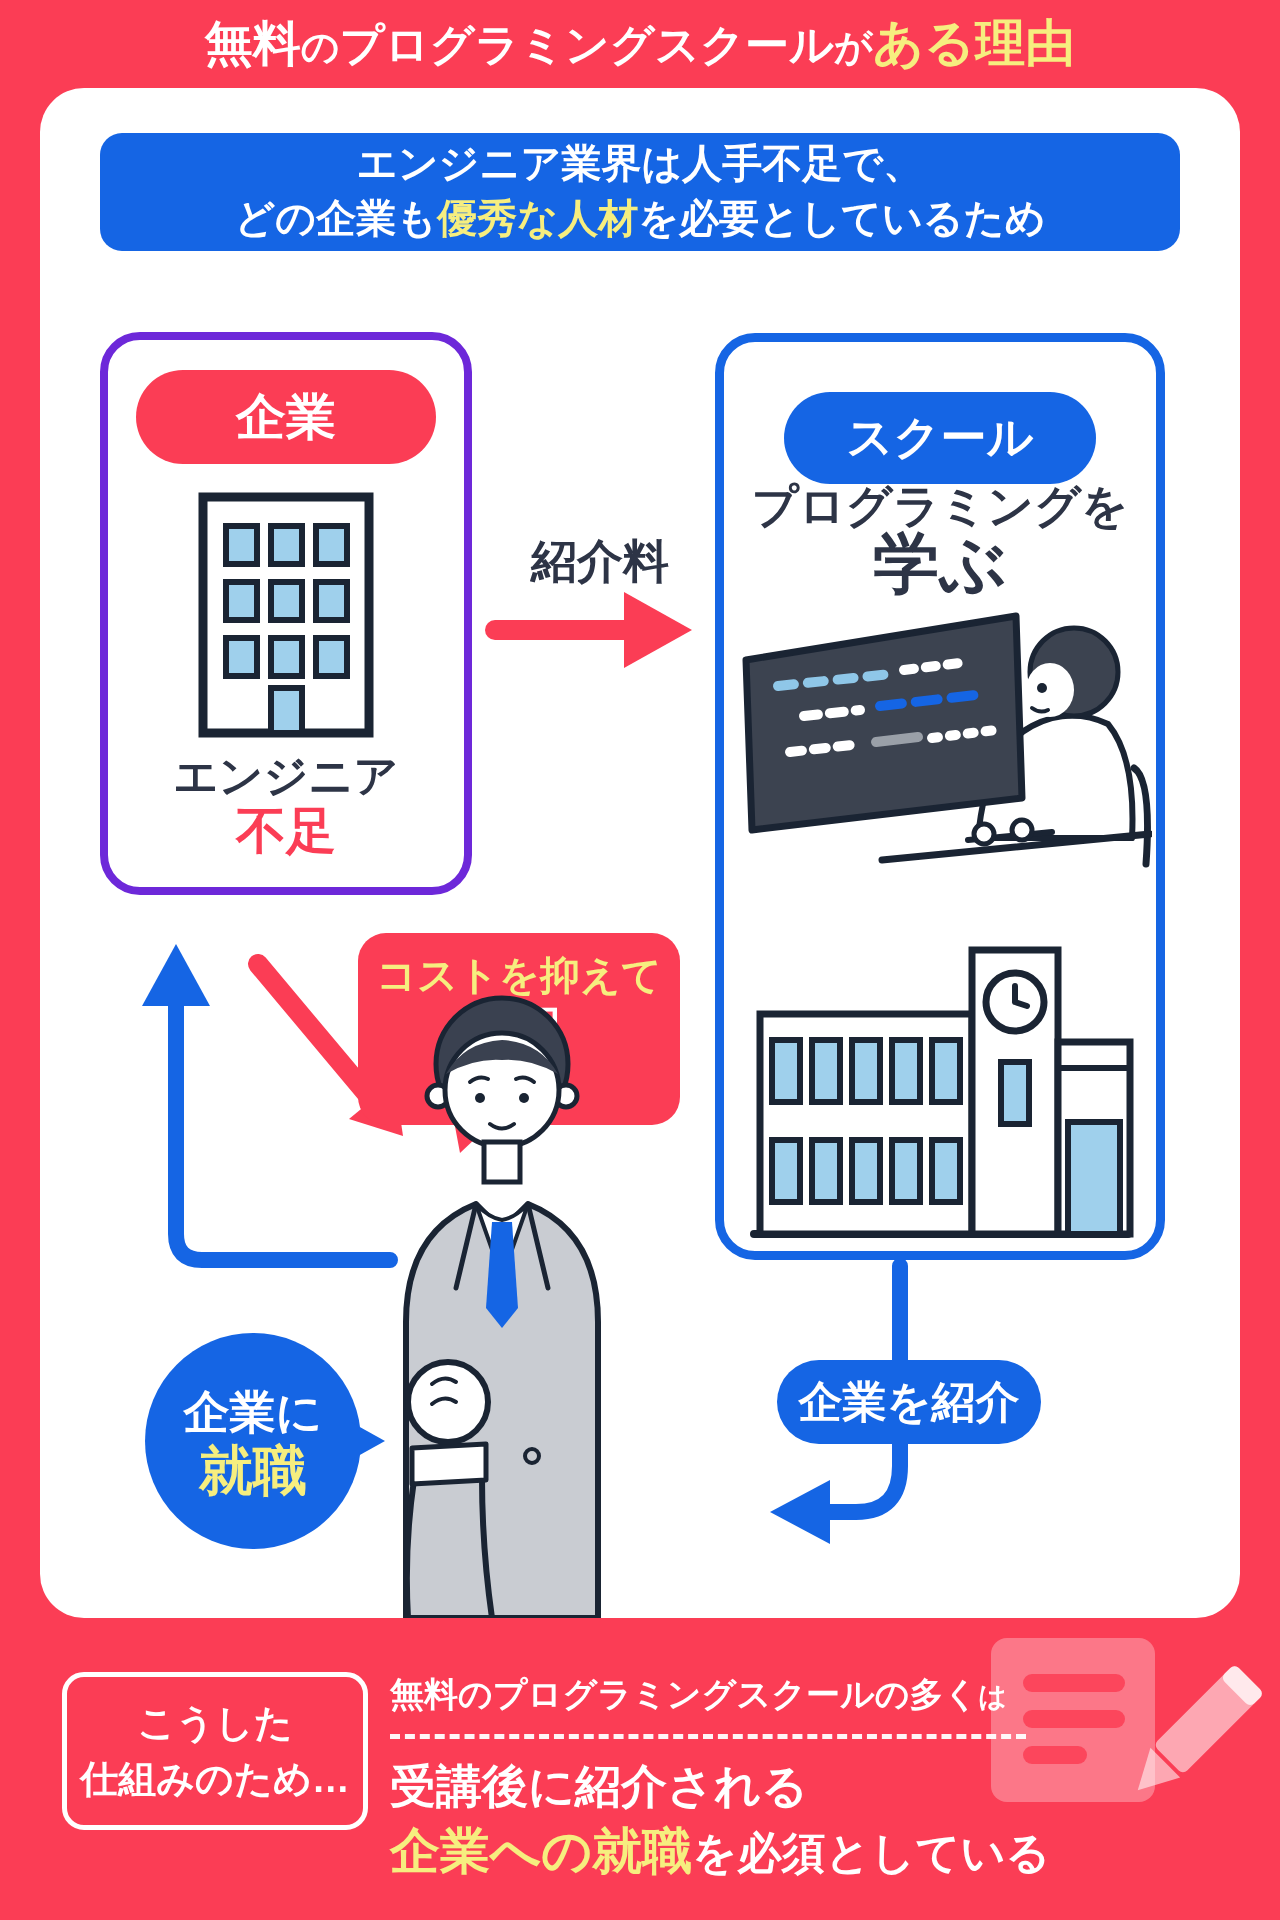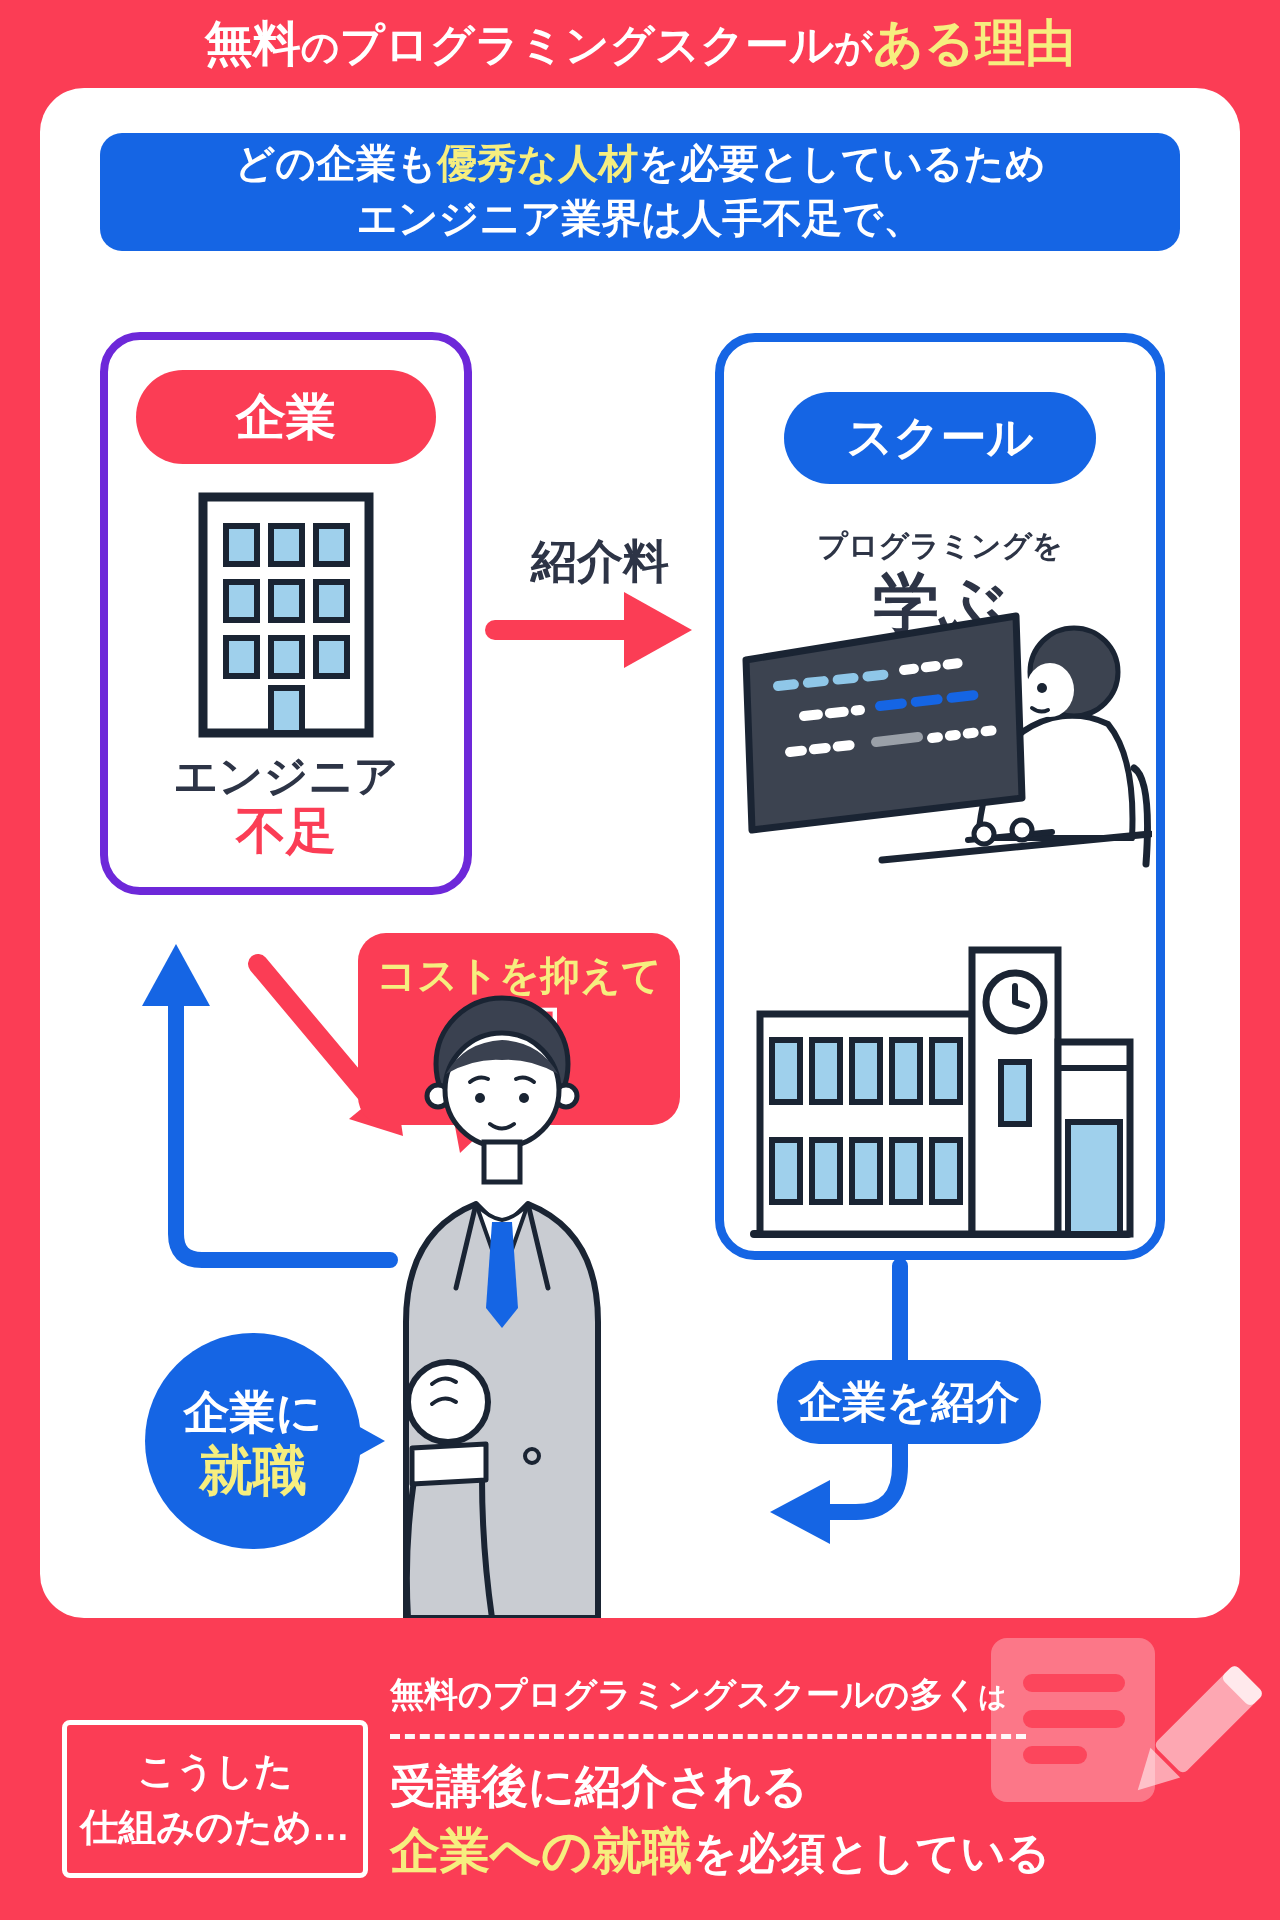--- a/index.html
+++ b/index.html
@@ -27,21 +27,21 @@
   .office-svg{position:absolute;left:50%;transform:translateX(-50%);top:150px;}
   .company-caption{position:absolute;left:0;right:0;top:410px;text-align:center;}
   .company-caption .c1{display:block;color:#2d3446;font-size:44px;line-height:52px;}
   .company-caption .c2{display:block;color:#fb3d55;font-size:50px;line-height:58px;}
   
   .school-box{position:absolute;left:675px;top:245px;width:450px;height:927px;border:9px solid #1565e4;
               border-radius:40px;background:#fff;box-sizing:border-box;}
   .school-badge{position:absolute;left:50%;transform:translateX(-50%);top:26px;width:312px;height:92px;
                 background:#1565e4;border-radius:46px;color:#fff;font-size:46px;display:flex;align-items:center;justify-content:center;margin-top:24px;}
   .school-caption{position:absolute;left:0;right:0;top:138px;text-align:center;color:#2d3446;}
-  .school-caption .s1{display:block;font-size:30px;line-height:52px;margin-top:40px;}
+  .school-caption .s1{display:block;font-size:46px;line-height:52px;}
   .school-caption .s2{display:block;font-size:66px;line-height:62px;}
   .coding-svg{position:absolute;left:8px;top:258px;}
   .schoolbldg-svg{position:absolute;left:22px;top:598px;}
   
   .referral-label{position:absolute;left:445px;top:443px;width:230px;text-align:center;color:#2d3446;font-size:46px;}
   
   .hire-box{position:absolute;left:318px;top:845px;width:322px;height:192px;background:#fb3d55;border-radius:28px;
             color:#fff;text-align:center;padding-top:16px;box-sizing:border-box;}
   .hire-box .h1{display:block;font-size:38px;line-height:50px;}
   .hire-box .h2{display:block;font-size:40px;line-height:52px;color:#f6ee7f;}
@@ -53,44 +53,44 @@
                  color:#fff;text-align:center;padding-top:52px;box-sizing:border-box;}
   .employ-bubble .e1{display:block;font-size:46px;line-height:54px;text-align:center;}
   .employ-bubble .e2{display:block;font-size:54px;line-height:62px;color:#f6ee7f;}
   .employ-tail{position:absolute;right:-24px;top:88px;width:0;height:0;
                border-top:20px solid transparent;border-bottom:20px solid transparent;border-left:36px solid #1565e4;}
   .man-svg{position:absolute;left:340px;top:890px;}
   
   .introduce-pill{position:absolute;left:737px;top:1272px;width:264px;height:84px;background:#1565e4;border-radius:42px;
                   color:#fff;font-size:44px;display:flex;align-items:center;justify-content:center;}
   
-  .footer-box{position:absolute;left:62px;top:1672px;width:306px;height:158px;border:5px solid #fff;border-radius:8px;
-              color:#fff;text-align:center;font-size:38px;line-height:56px;padding-top:18px;box-sizing:border-box;margin-top:48px;}
+  .footer-box{position:absolute;left:62px;top:1672px;width:306px;height:158px;border:5px solid #fff;border-radius:22px;
+              color:#fff;text-align:center;font-size:38px;line-height:56px;padding-top:18px;box-sizing:border-box;}
   .footer-lead{position:absolute;left:390px;top:1672px;color:#fff;font-size:34px;white-space:nowrap;}
   .footer-lead .sm{font-size:28px;}
   .footer-dash{position:absolute;left:390px;top:1734px;width:636px;border-top:5px dashed rgba(255,255,255,0.95);}
   .footer-body1{position:absolute;left:390px;top:1756px;color:#fff;font-size:46px;white-space:nowrap;}
   .footer-body2{position:absolute;left:390px;top:1818px;white-space:nowrap;color:#fff;font-size:44px;}
   .footer-body2 .hl{color:#f6ee7f;font-size:50px;}
   .memo-svg{position:absolute;left:985px;top:1626px;overflow:visible;}
 </style>
 </head>
 <body>
 
 <div class="page">
 
   <div class="title">
     <span class="t-lg">無料</span><span class="t-sm">の</span><span class="t-md">プログラミングスクール</span><span class="t-sm">が</span><span class="t-hl">ある理由</span>
   </div>
 
   <div class="card">
 
     <div class="banner">
+      <div>エンジニア業界は人手不足で、</div>
       <div><span>どの企業も</span><span class="hl">優秀な人材</span><span>を必要としているため</span></div>
-      <div>エンジニア業界は人手不足で、</div>
     </div>
 
     <svg class="arrows" width="1200" height="1530" viewBox="0 0 1200 1530">
       <g>
         <path d="M455 542 H588" stroke="#fb3d55" stroke-width="20" stroke-linecap="round" fill="none"></path>
         <polygon points="584,504 584,580 652,542" fill="#fb3d55"></polygon>
       </g>
       <g>
         <path d="M218 876 L332 1012" stroke="#fb3d55" stroke-width="20" stroke-linecap="round" fill="none"></path>
         <polygon points="309,1031 355,993 363,1048" fill="#fb3d55"></polygon>

